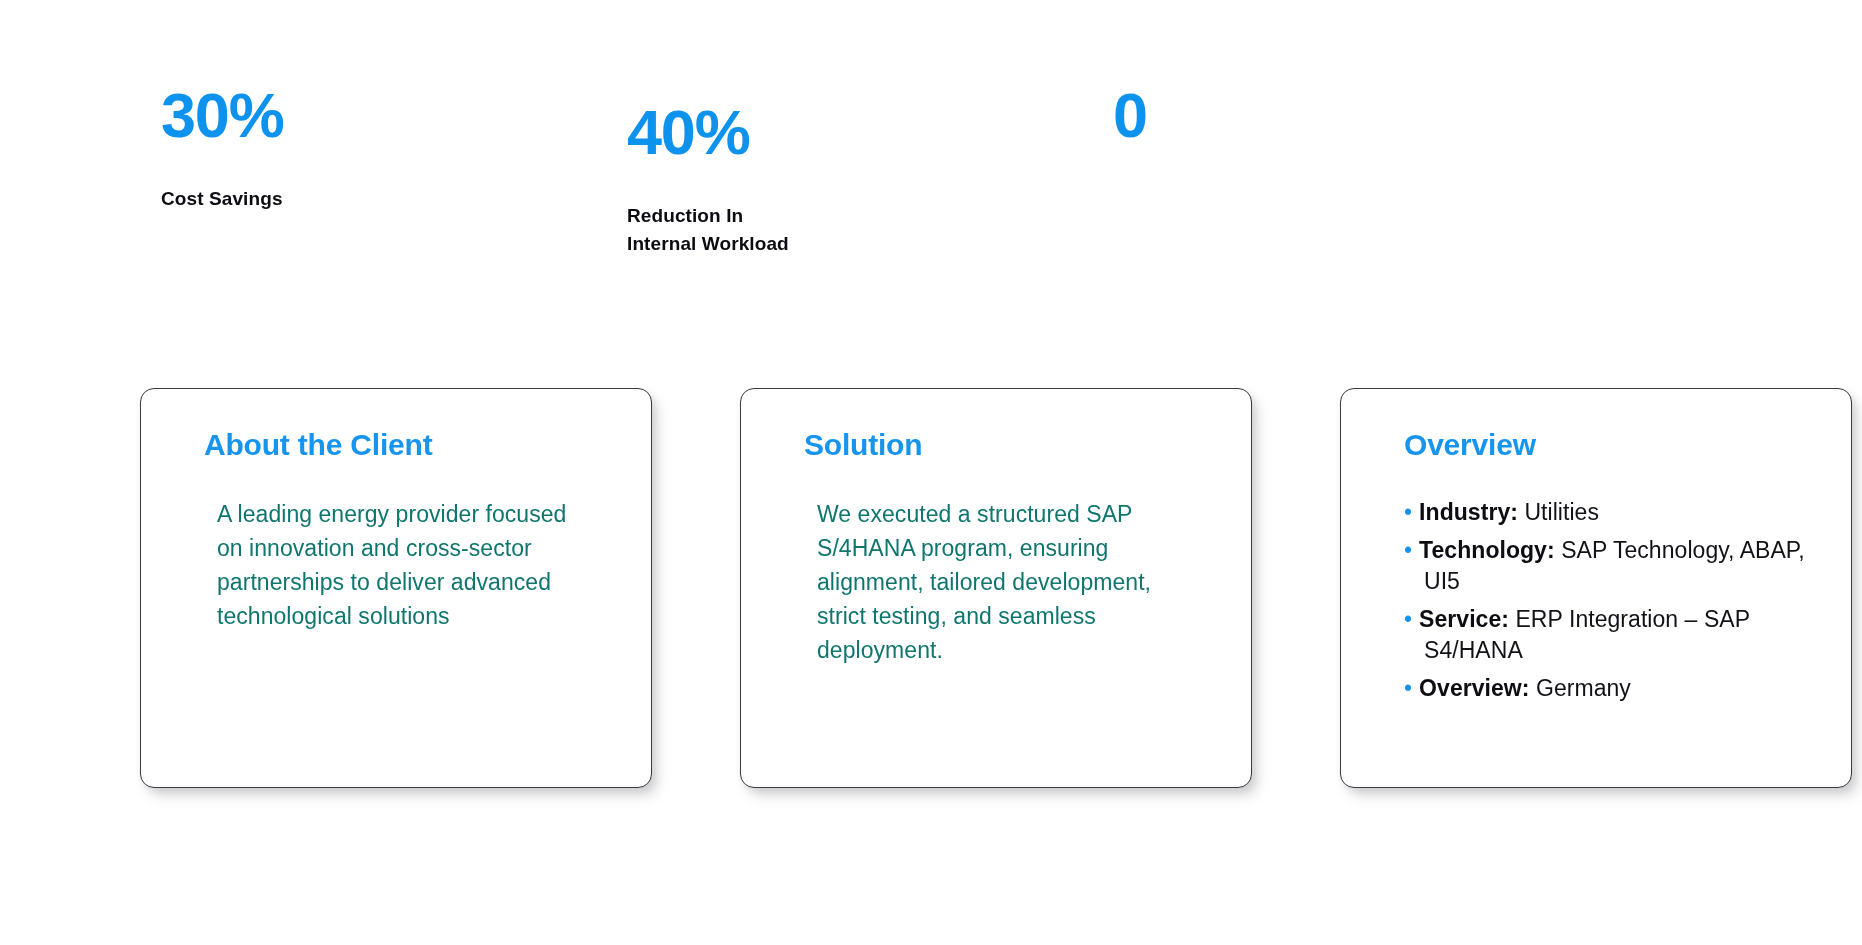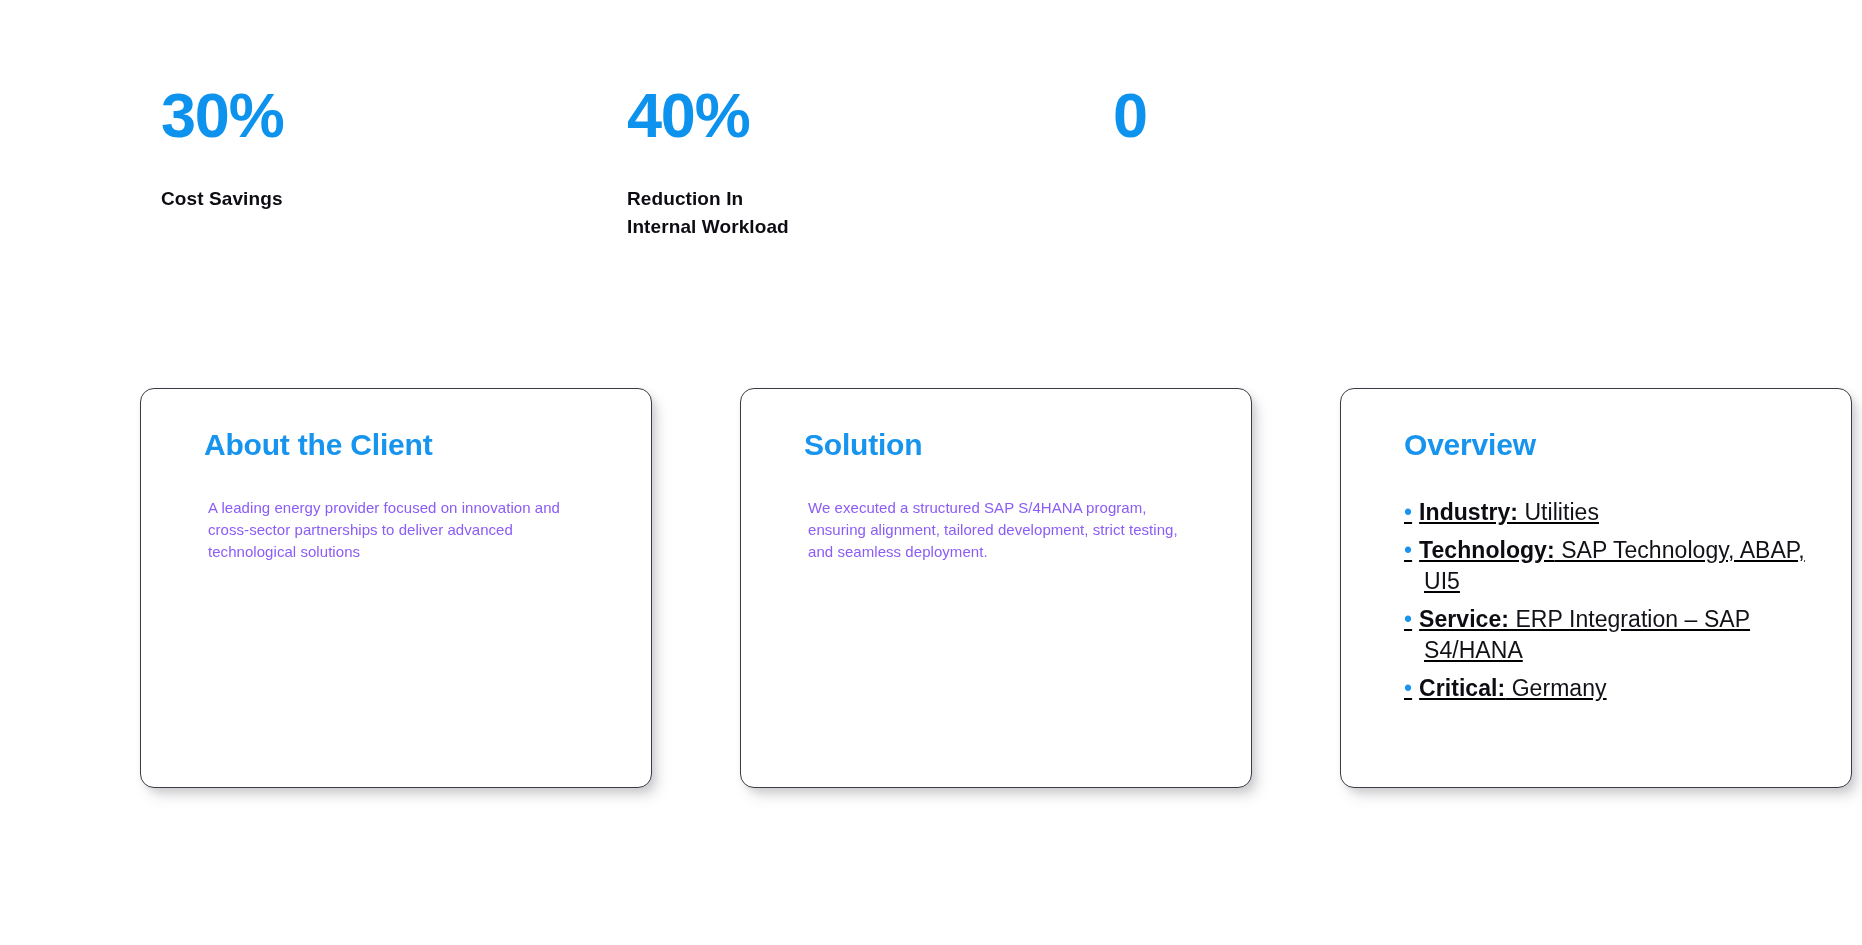--- a/index.html
+++ b/index.html
@@ -34,21 +34,21 @@
     flex-direction: row;
     align-items: flex-start;
   }
 
   .stat-item {
     box-sizing: border-box;
     flex: 0 0 auto;
   }
   .stat-item.s0 { width: 463px; padding-left: 161px; }
   .stat-item.s1 { width: 463px; padding-left: 160px; }
-  .stat-item.s2 { width: 463px; padding-left: 164px; }
+  .stat-item.s2 { width: 463px; padding-left: 164px; margin-top: 17px; }
   .stat-item.s3 { width: 473px; padding-left: 187px; }
 
   .stat-value {
     color: #0d93ed;
     font-size: 63px;
     font-weight: 700;
     line-height: 1;
     letter-spacing: -1.2px;
     margin: 0 0 38px 0;
     white-space: nowrap;
@@ -99,35 +99,34 @@
   .card-title {
     color: #1694ee;
     font-size: 30px;
     font-weight: 700;
     line-height: 1.2;
     letter-spacing: -0.2px;
     margin: 0 0 34px 0;
   }
 
   .card-body {
-    color: #8b5cf6;
-    font-size: 15px;
+    color: #0f766e;
+    font-size: 23px;
     line-height: 1.48;
     font-weight: 400;
     letter-spacing: 0.05px;
     white-space: pre-line;
-    margin: 4px;
+    margin: 13px;
   }
 
   
   .bullet-list {
     list-style: none;
     margin: 0;
     padding: 0;
-    text-decoration: underline;
   }
   .bullet-list li {
     color: #111118;
     font-size: 23px;
     line-height: 1.37;
     letter-spacing: 0.05px;
     margin: 0 0 6px 0;
     text-indent: -20px;
     padding-left: 20px;
   }
@@ -198,21 +197,21 @@
 
           <li>
             <span class="bullet-dot">•</span><span class="bullet-key">Technology:</span><span class="bullet-val"> SAP Technology, ABAP, UI5</span>
           </li>
 
           <li>
             <span class="bullet-dot">•</span><span class="bullet-key">Service:</span><span class="bullet-val"> ERP Integration – SAP S4/HANA</span>
           </li>
 
           <li>
-            <span class="bullet-dot">•</span><span class="bullet-key">Critical:</span><span class="bullet-val"> Germany</span>
+            <span class="bullet-dot">•</span><span class="bullet-key">Overview:</span><span class="bullet-val"> Germany</span>
           </li>
 
         </ul>
       </div>
     </div>
 
   </div>
 
 </div>
 

